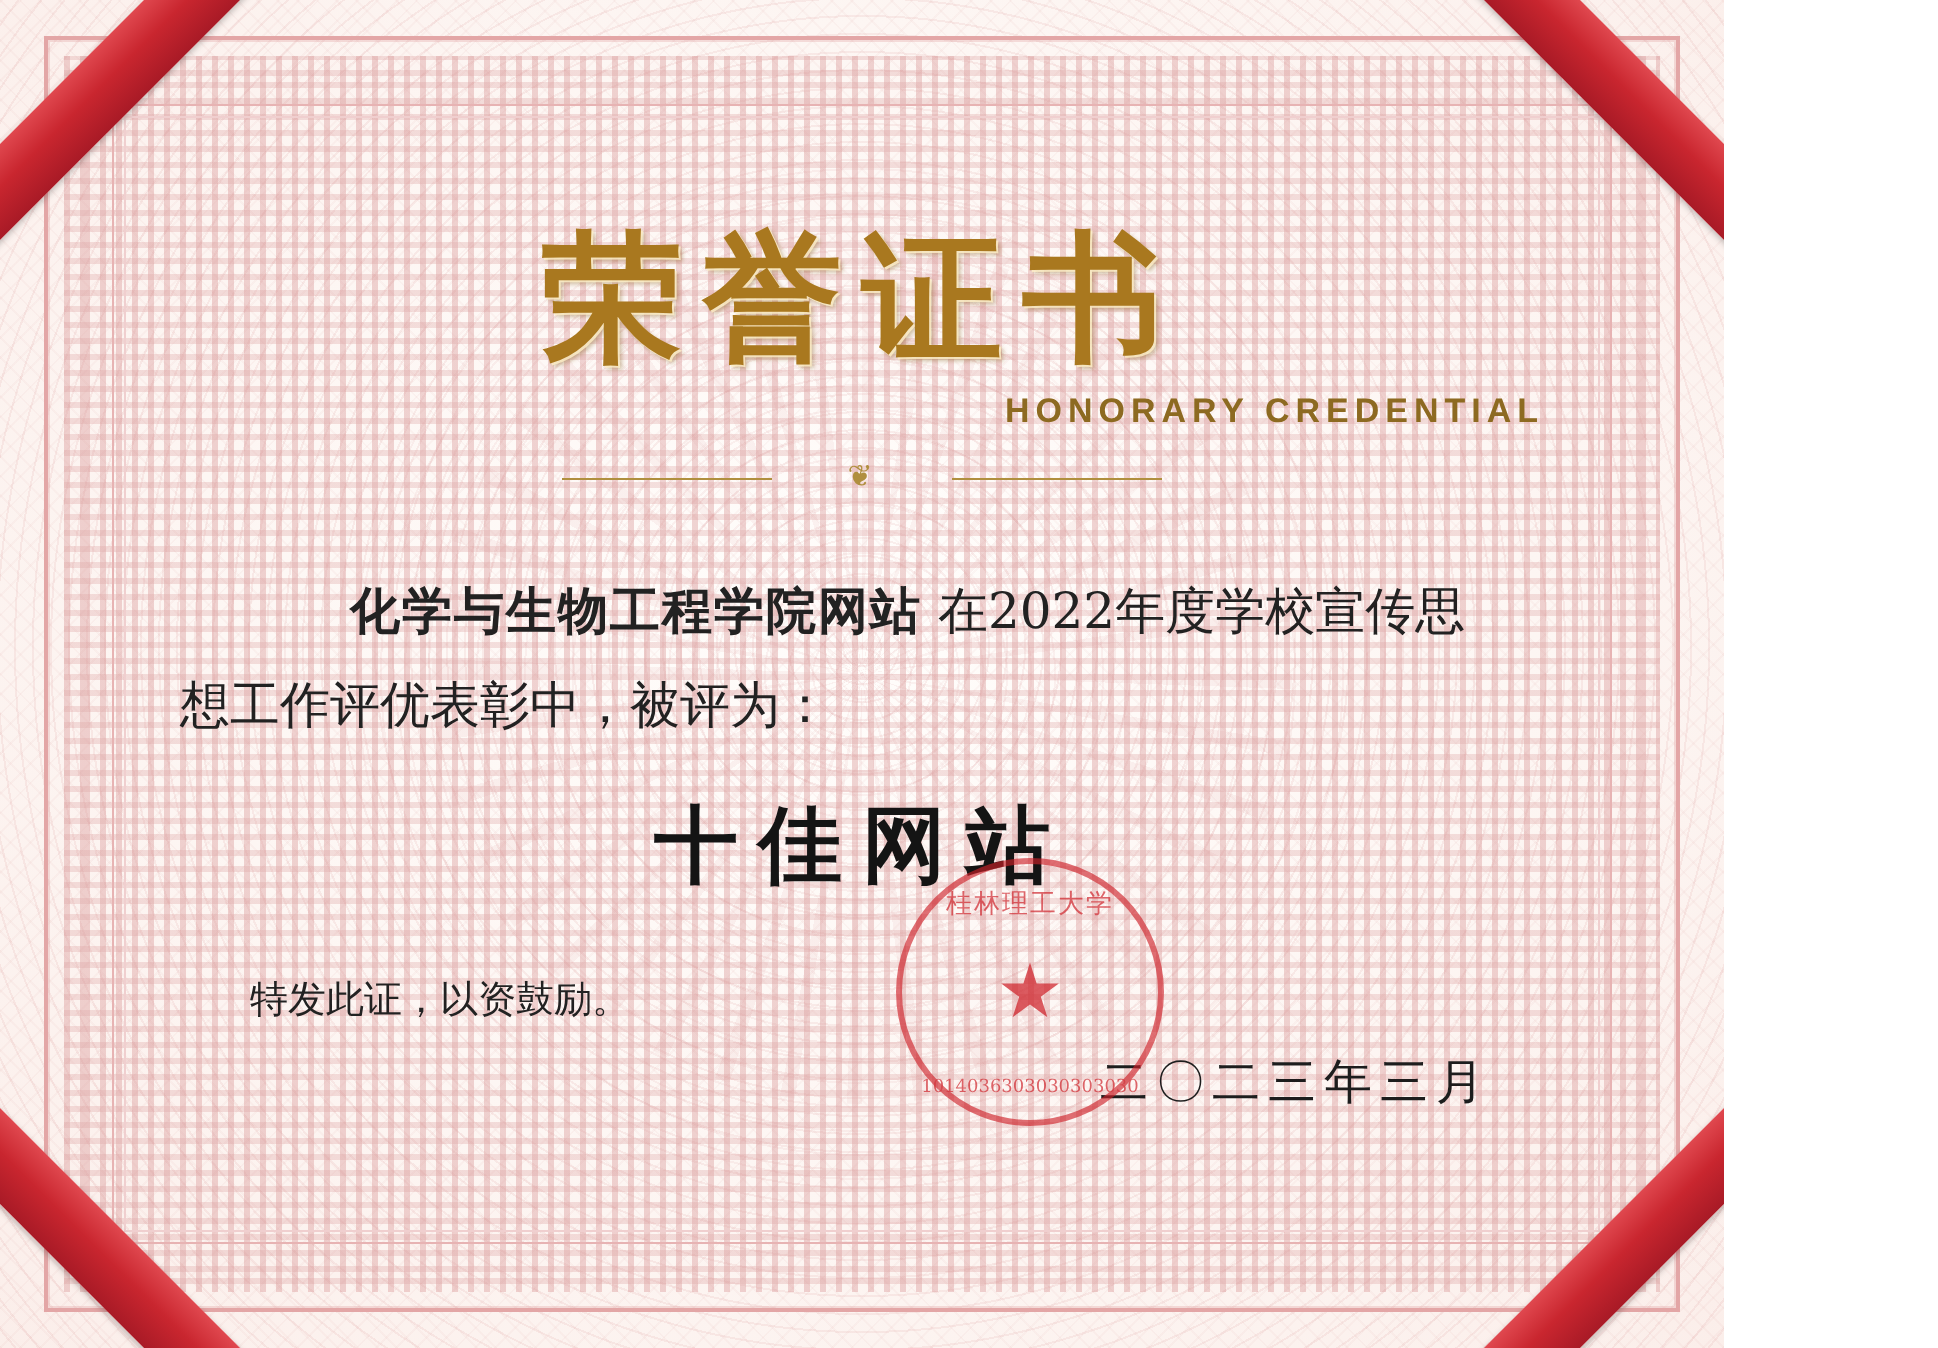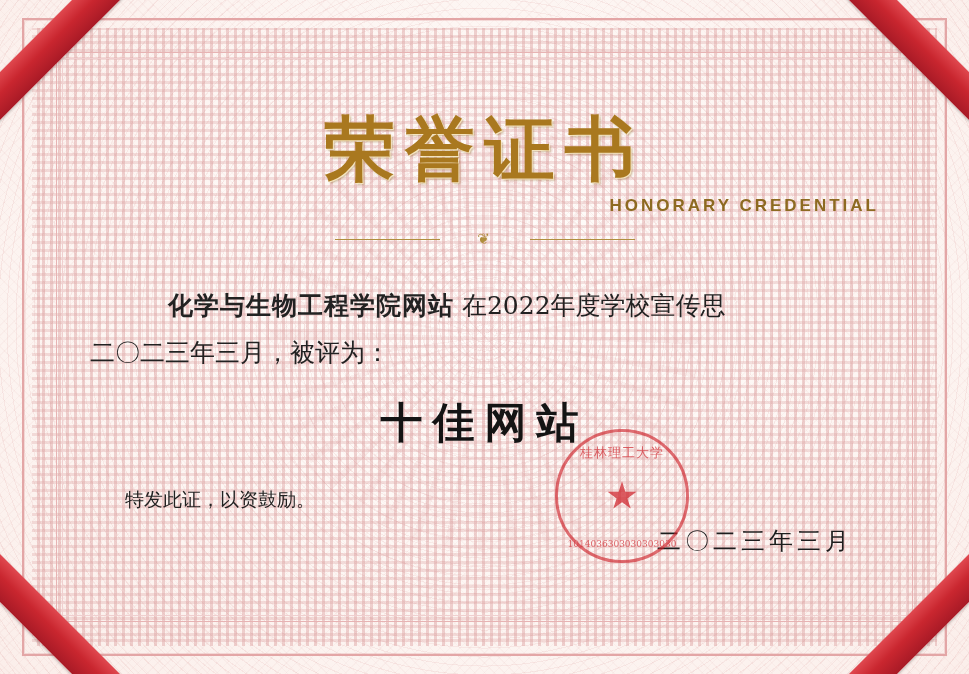--- a/index.html
+++ b/index.html
@@ -9,21 +9,21 @@
   }
   body {
     width: 969px;
     height: 674px;
     overflow: hidden;
     font-family: "Liberation Serif", serif;
   }
 
   .certificate {
     position: relative;
-    width: 969px;
+    width: 862px;
     height: 674px;
     background:
       radial-gradient(ellipse at 50% 45%, #fffdfb 0%, #fdf6f3 55%, #fbeeea 100%);
     overflow: hidden;
   }
 
   
   .texture {
     position: absolute;
     inset: 0;
@@ -161,21 +161,21 @@
     line-height: 18px;
   }
 
   .body-text {
     margin-top: 34px;
     font-size: 25px;
     color: #222;
     line-height: 1.9;
     font-family: "DejaVu Serif", serif;
   }
-  .line1 { text-indent: 0; padding-left: 78px; }
+  .line1 { text-indent: 0; padding-left: 62px; margin-left: 23px; }
   .recipient {
     font-weight: 700;
     letter-spacing: 1px;
     border-bottom: 0;
   }
   .line2 { padding-left: 0; }
 
   .award {
     margin-top: 18px;
     text-align: center;
@@ -279,21 +279,21 @@
       <div class="line left"></div>
       <div class="orn">❦</div>
       <div class="line right"></div>
     </div>
 
     <div class="body-text">
       <div class="line1">
         <span class="recipient">化学与生物工程学院网站</span>
         <span>在2022年度学校宣传思</span>
       </div>
-      <div class="line2">二〇二三年三月，被评为：</div>
+      <div class="line2">想工作评优表彰中，被评为：</div>
     </div>
 
     <div class="award">十佳网站</div>
 
     <div class="closing">特发此证，以资鼓励。</div>
 
     <div class="signature">
       <div class="sig-date">二〇二三年三月</div>
 
       <div class="seal">

